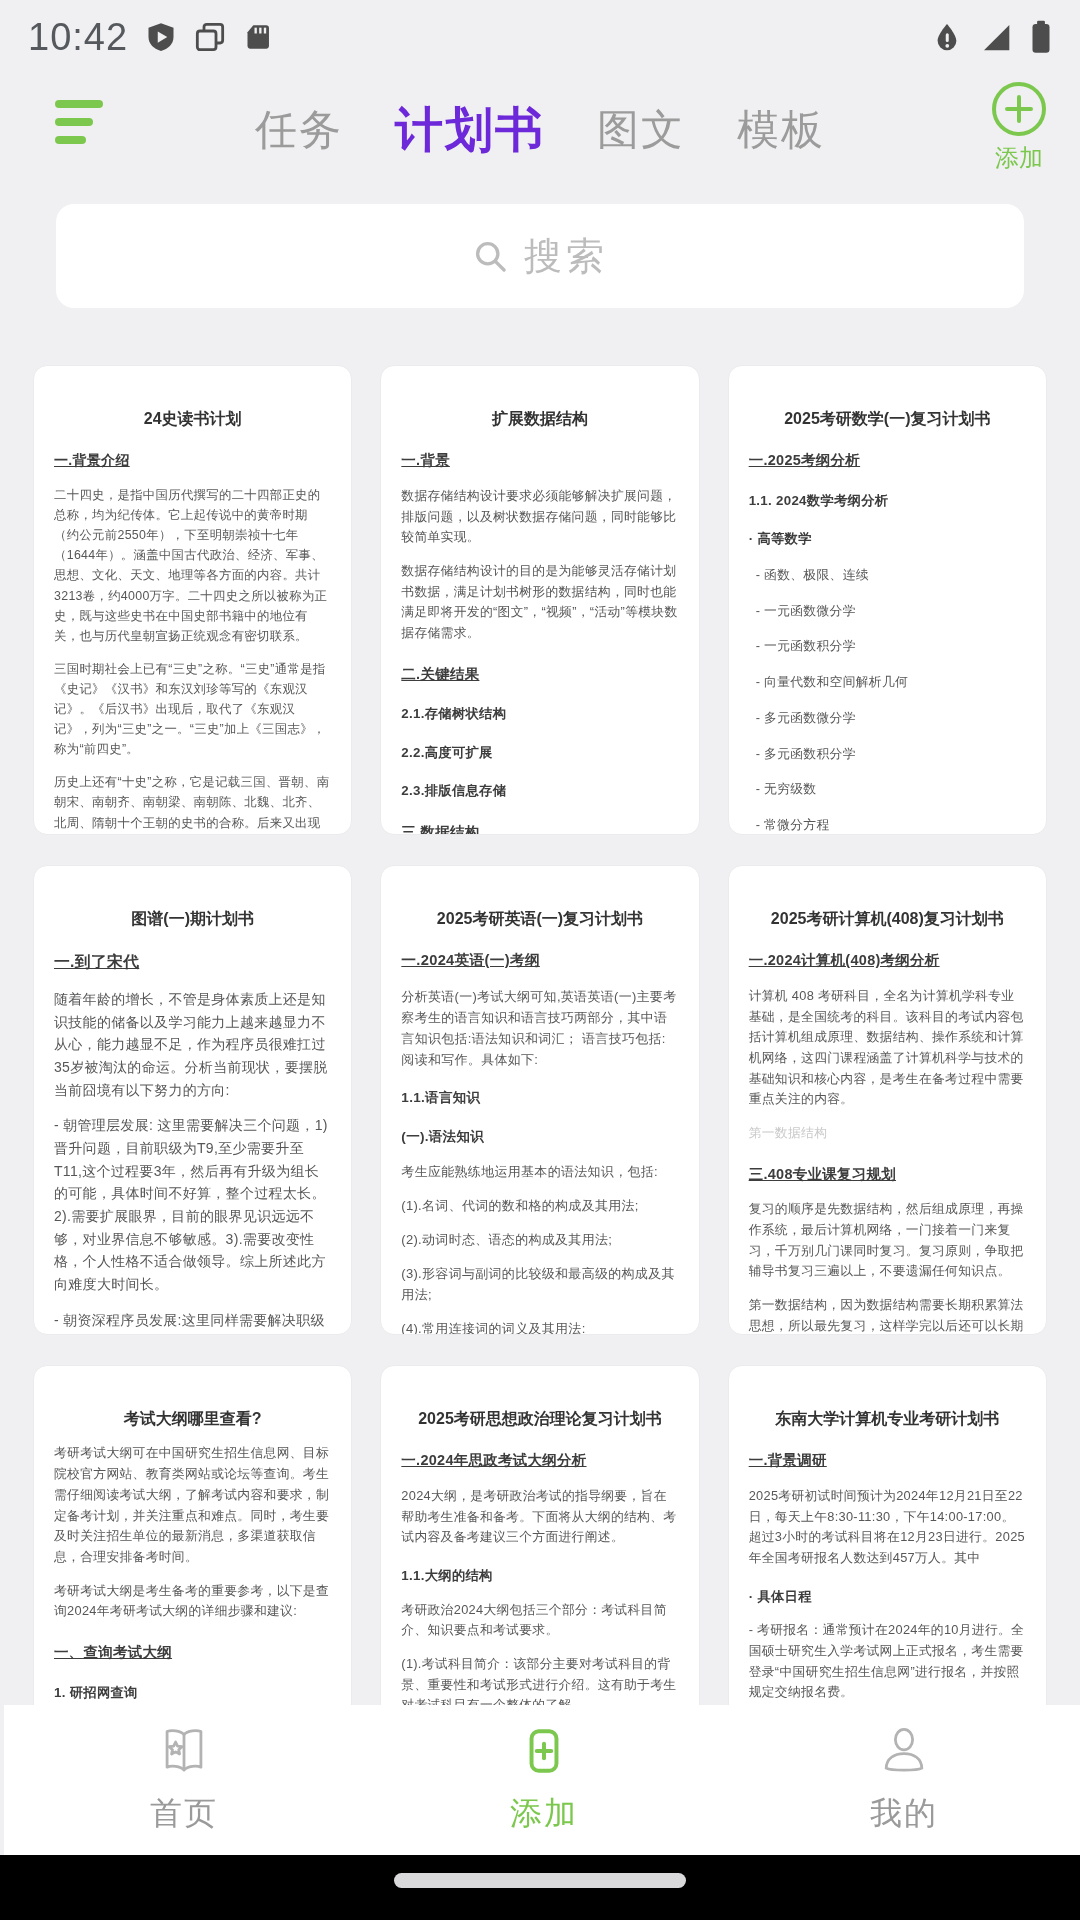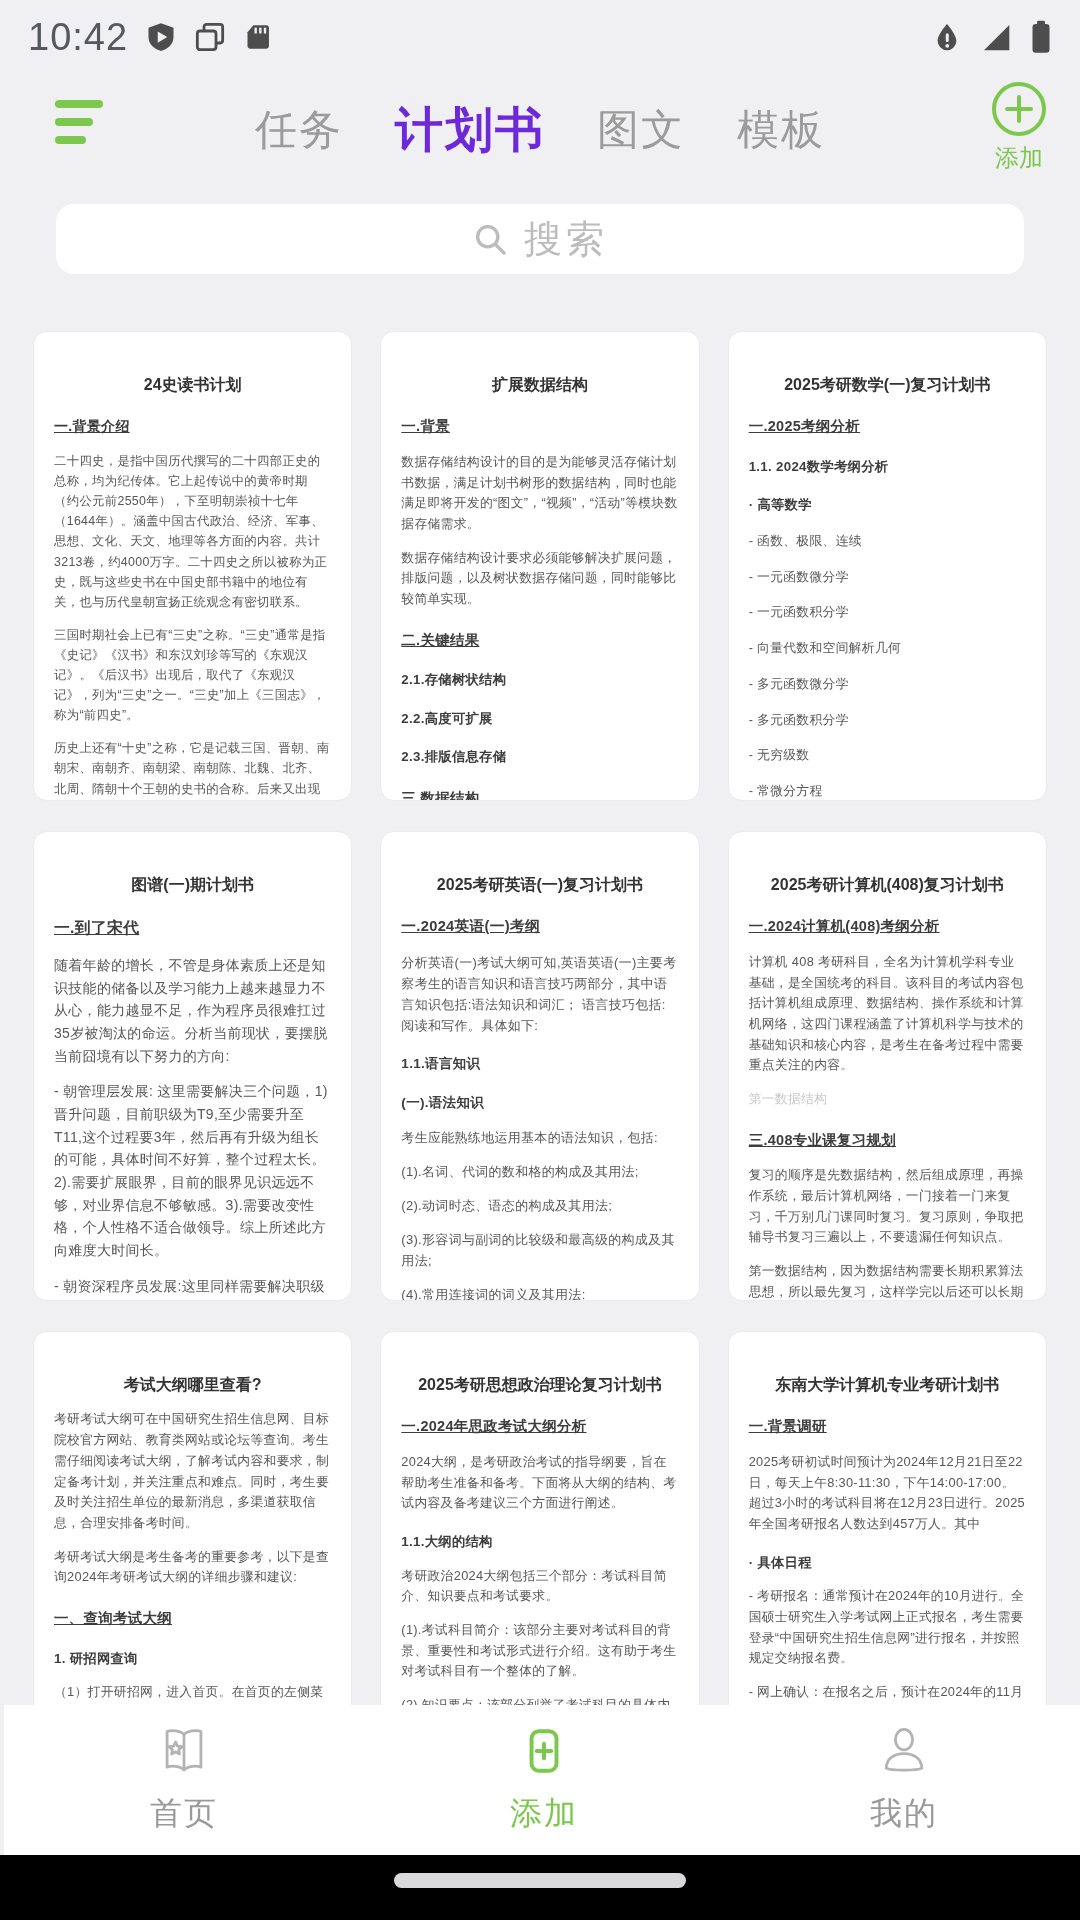--- a/index.html
+++ b/index.html
@@ -20,39 +20,39 @@
   .hamburger i:nth-child(3){width:31px;}
   .tabs{position:absolute;left:0;right:0;top:0;height:100%;display:flex;justify-content:center;
         align-items:center;gap:52px;}
   .tab{font-size:42px;color:#9b9b9b;letter-spacing:2px;}
   .tab.active{font-size:48px;color:#6d28d9;font-weight:bold;}
   .add-btn{position:absolute;right:34px;top:0;display:flex;flex-direction:column;align-items:center;}
   .add-circle{width:54px;height:54px;border:4px solid #7cc84e;border-radius:50%;
               display:flex;align-items:center;justify-content:center;box-sizing:border-box;}
   .add-label{font-size:24px;color:#7cc84e;margin-top:6px;}
   
-  .search{margin:26px 56px 0 56px;height:70px;background:#ffffff;border-radius:18px;
+  .search{margin:26px 56px 0 56px;height:104px;background:#ffffff;border-radius:18px;
           display:flex;align-items:center;justify-content:center;gap:16px;}
   .search span{font-size:38px;color:#bcbcbc;letter-spacing:4px;}
   
   .grid{display:grid;grid-template-columns:repeat(3,1fr);gap:30px 28px;
         padding:0 33px;margin-top:57px;}
   .card{background:#ffffff;border:1px solid #ebebed;border-radius:14px;
         padding:42px 20px 14px 20px;box-sizing:border-box;height:470px;overflow:hidden;}
   .card-title{font-size:16px;font-weight:bold;color:#333333;text-align:center;
               margin:0 0 4px 0;line-height:1.4;}
   .card-body{font-size:12.8px;color:#575757;}
   .grid .card:nth-child(1) .card-body{font-size:12.4px;}
   .grid .card:nth-child(4) .card-body{font-size:14px;}
   .grid .card:nth-child(5) .card-body{font-size:13px;}
   .blk{margin:13px 0;line-height:1.62;letter-spacing:0.3px;}
   .blk.h1{font-size:1.13em;font-weight:bold;color:#3d3d3d;margin:19px 0 10px 0;text-decoration:underline;}
   .blk.h2{font-size:1.04em;font-weight:bold;color:#3d3d3d;margin:17px 0 8px 0;}
   .blk.bullet{font-size:1.04em;font-weight:bold;color:#3d3d3d;margin:17px 0 8px 0;}
-  .blk.item{margin:15px 0;}
+  .blk.item{margin:15px 7px;}
   .blk.placeholder{color:#c9c9c9;}
   
   .bottom-nav{position:absolute;left:4px;top:1705px;width:1080px;height:150px;background:#ffffff;
               display:flex;z-index:10;}
   .nav-item{flex:1;display:flex;flex-direction:column;align-items:center;justify-content:center;
             gap:12px;cursor:pointer;}
   .nav-label{font-size:32px;color:#9a9a9a;letter-spacing:2px;}
   .nav-item.active .nav-label{color:#7cc84e;}
   
   .home-bar{position:absolute;left:0;top:1855px;width:1080px;height:65px;background:#000000;
@@ -146,22 +146,22 @@
         <div class="blk h1">一.背景介绍</div>
         <div class="blk p">二十四史，是指中国历代撰写的二十四部正史的总称，均为纪传体。它上起传说中的黄帝时期（约公元前2550年），下至明朝崇祯十七年（1644年）。涵盖中国古代政治、经济、军事、思想、文化、天文、地理等各方面的内容。共计3213卷，约4000万字。二十四史之所以被称为正史，既与这些史书在中国史部书籍中的地位有关，也与历代皇朝宣扬正统观念有密切联系。</div>
         <div class="blk p">三国时期社会上已有“三史”之称。“三史”通常是指《史记》《汉书》和东汉刘珍等写的《东观汉记》。《后汉书》出现后，取代了《东观汉记》，列为“三史”之一。“三史”加上《三国志》，称为“前四史”。</div>
         <div class="blk p">历史上还有“十史”之称，它是记载三国、晋朝、南朝宋、南朝齐、南朝梁、南朝陈、北魏、北齐、北周、隋朝十个王朝的史书的合称。后来又出现了“十三代史”。“十三代史”包括了《史记》《汉书》《后汉书》和“十史”。到了宋代，在“十三史”的基础上，加入《南史》《北史》《新唐书》《新五代史》，形成了“十七史”。</div>
       </div>
     </div>
     <div class="card">
       <div class="card-title">扩展数据结构</div>
       <div class="card-body">
         <div class="blk h1">一.背景</div>
+        <div class="blk p">数据存储结构设计要求必须能够解决扩展问题，排版问题，以及树状数据存储问题，同时能够比较简单实现。</div>
         <div class="blk p">数据存储结构设计的目的是为能够灵活存储计划书数据，满足计划书树形的数据结构，同时也能满足即将开发的“图文”，“视频”，“活动”等模块数据存储需求。</div>
-        <div class="blk p">数据存储结构设计要求必须能够解决扩展问题，排版问题，以及树状数据存储问题，同时能够比较简单实现。</div>
         <div class="blk h1">二.关键结果</div>
         <div class="blk h2">2.1.存储树状结构</div>
         <div class="blk h2">2.2.高度可扩展</div>
         <div class="blk h2">2.3.排版信息存储</div>
         <div class="blk h1">三.数据结构</div>
       </div>
     </div>
     <div class="card">
       <div class="card-title">2025考研数学(一)复习计划书</div>
       <div class="card-body">

